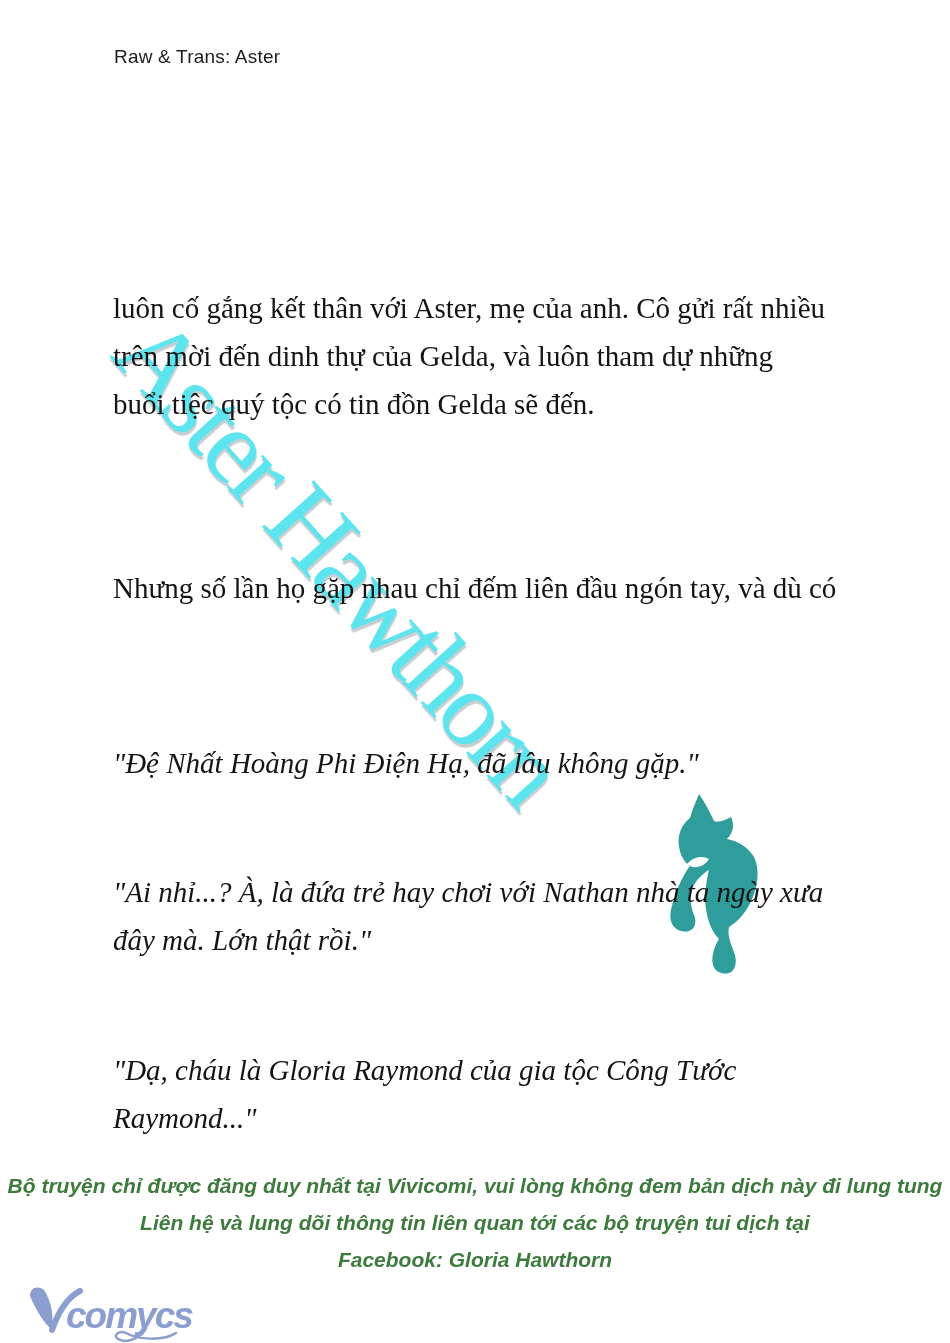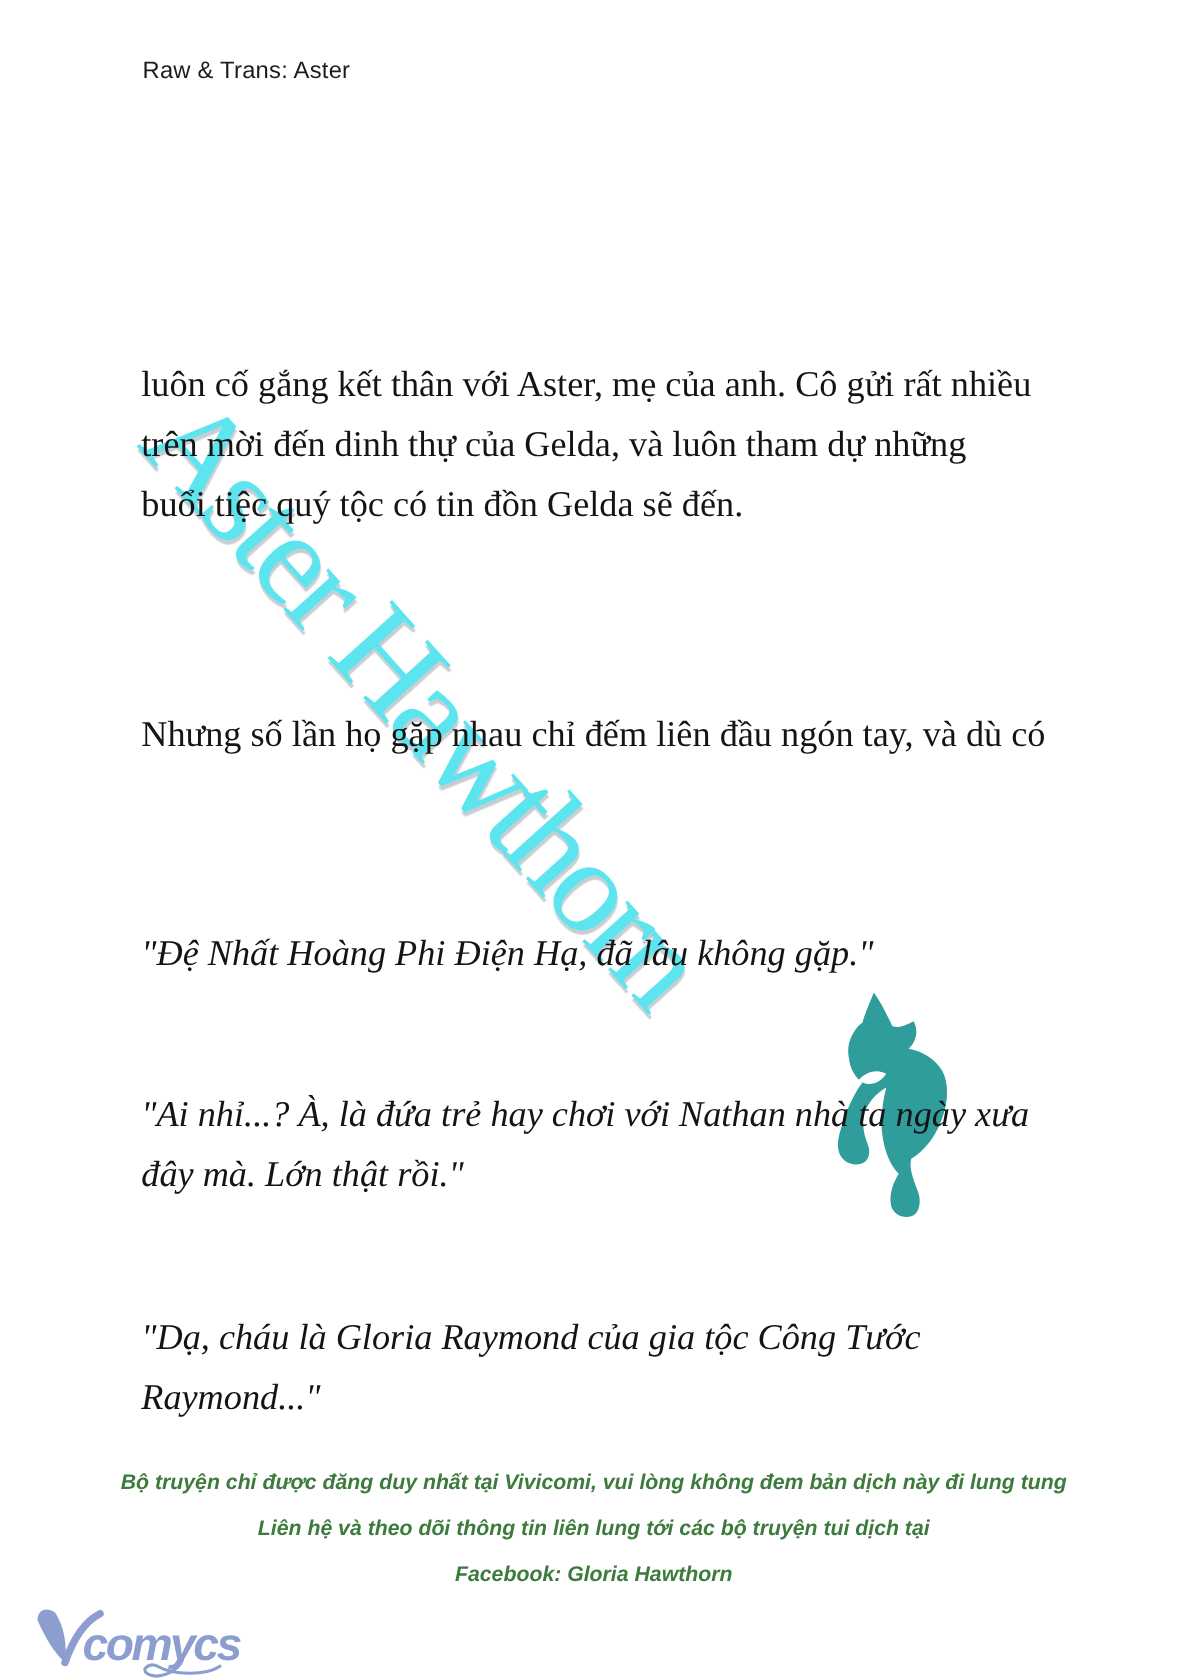--- a/index.html
+++ b/index.html
@@ -37,21 +37,21 @@
   .p3 { top:564px; }
   .p4 { top:739px; }
   .p5 { top:868px; }
   .p6 { top:1046px; }
   .cat { position:absolute; left:663px; top:792px; z-index:1; }
   .footer {
     position:absolute; left:0; top:1167px; width:950px; z-index:2;
     text-align:center;
     font-family:"Liberation Sans","DejaVu Sans",sans-serif;
     font-weight:bold; font-style:italic;
-    font-size:17px; line-height:37px;
+    font-size:21px; line-height:37px;
     color:var(--color-footer,#3d7b3d);
   }
   .logo { position:absolute; left:18px; top:1284px; z-index:2; }
   .logo-text {
     font-family:"Liberation Sans","DejaVu Sans",sans-serif;
     font-weight:bold; font-style:italic;
     font-size:37px;
     fill:var(--color-logo,#8c9dd0);
     letter-spacing:-2px;
   }
@@ -109,21 +109,21 @@
       C95,93 97,77 91,65
       C85,55 75,49 64,47
       C70,41 72,33 68,25
       C62,28 56,31 51,29
       C47,21 42,10 36,2 Z"></path>
     <path fill="#ffffff" d="M24,72 C30,65 39,63 46,67 C41,75 31,78 24,72 Z"></path>
   </svg>
 
   <div class="footer">
       <div class="footer-line">Bộ truyện chỉ được đăng duy nhất tại Vivicomi, vui lòng không đem bản dịch này đi lung tung</div>
-      <div class="footer-line">Liên hệ và theo dõi thông tin liên lung tới các bộ truyện tui dịch tại</div>
+      <div class="footer-line">Liên hệ và lung dõi thông tin liên quan tới các bộ truyện tui dịch tại</div>
       <div class="footer-line">Facebook: Gloria Hawthorn</div>
     </div>
 
   <svg class="logo" width="215" height="60" viewBox="0 0 215 60">
     <path fill="#8c9dd0" d="M12,12 C18,26 25,38 34,46 C36,32 33,16 26,6 C19,1 12,4 12,12 Z"></path>
     <path stroke="#8c9dd0" fill="none" stroke-width="6" stroke-linecap="round" d="M34,46 C41,26 50,13 62,7"></path>
     <text class="logo-text" x="48" y="44">comycs</text>
     <path stroke="#8c9dd0" fill="none" stroke-width="2.5" stroke-linecap="round" d="M128,44 C124,54 108,60 100,55 C94,51 102,46 108,49 C120,56 146,57 158,49"></path>
   </svg>
 

